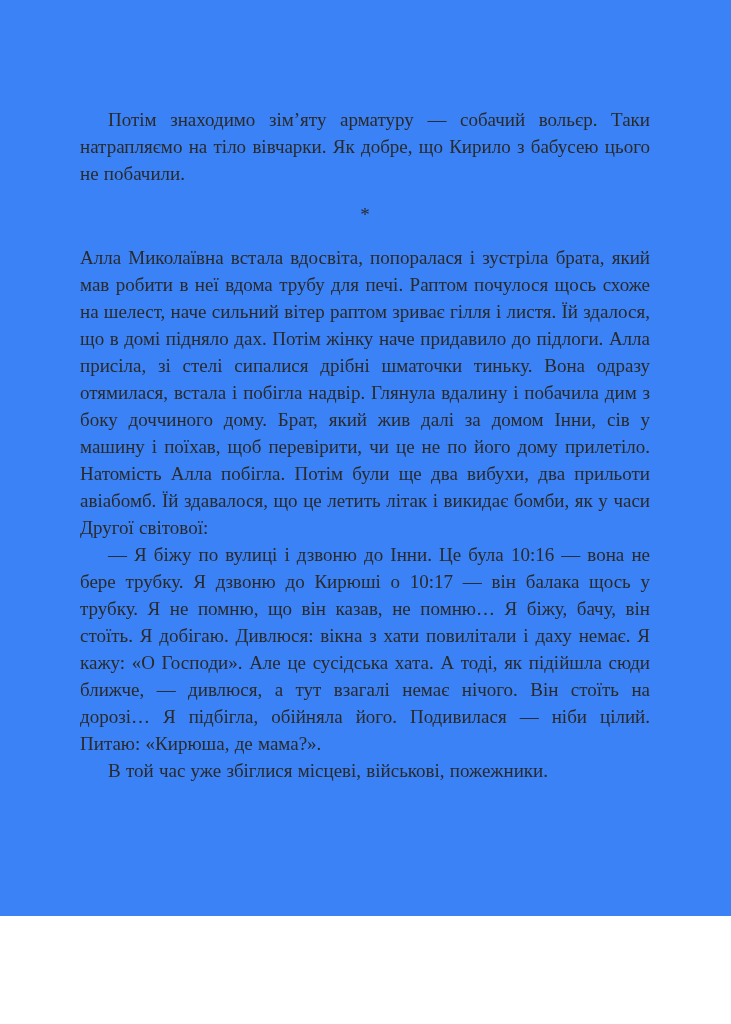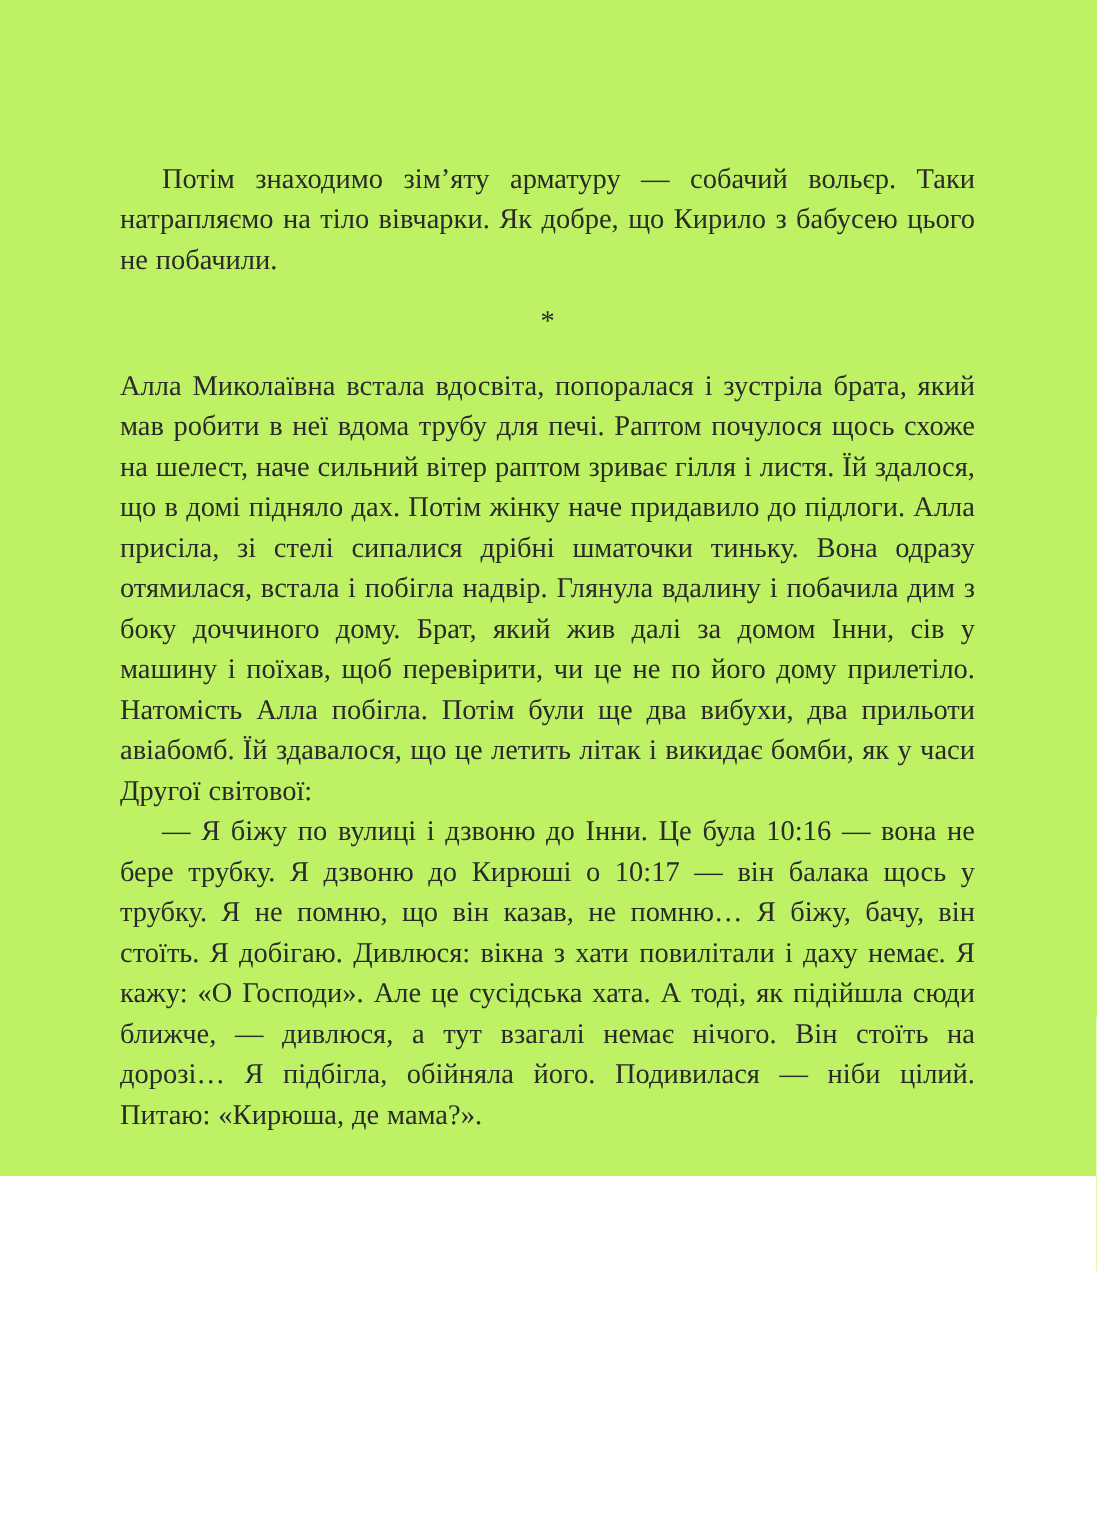--- a/index.html
+++ b/index.html
@@ -3,22 +3,22 @@
 <meta charset="utf-8">
 <style>
   html, body {
     margin: 0;
     padding: 0;
     background: #ffffff;
   }
   .page {
     position: relative;
     width: 731px;
-    height: 784px;
-    background: #bef264;
+    height: 916px;
+    background: #3b82f6;
     font-family: "Liberation Serif", "DejaVu Serif", serif;
     color: #2a2a2a;
     overflow: hidden;
     box-sizing: border-box;
   }
   .content {
     position: absolute;
     top: 106px;
     left: 80px;
     width: 570px;
@@ -57,17 +57,18 @@
 <div class="page">
   <div class="content">
     <p class="para indent">Потім знаходимо зім’яту арматуру — собачий вольєр. Таки натрапляємо на тіло вівчарки. Як добре, що Кирило з бабусею цього не побачили.</p>
 
     <p class="separator">*</p>
 
     <p class="para">Алла Миколаївна встала вдосвіта, попоралася і зустріла брата, який мав робити в неї вдома трубу для печі. Раптом почулося щось схоже на шелест, наче сильний вітер раптом зриває гілля і листя. Їй здалося, що в домі підняло дах. Потім жінку наче придавило до підлоги. Алла присіла, зі стелі сипалися дрібні шматочки тиньку. Вона одразу отямилася, встала і побігла надвір. Глянула вдалину і побачила дим з боку доччиного дому. Брат, який жив далі за домом Інни, сів у машину і поїхав, щоб перевірити, чи це не по його дому прилетіло. Натомість Алла побігла. Потім були ще два вибухи, два прильоти авіабомб. Їй здавалося, що це летить літак і викидає бомби, як у часи Другої світової:</p>
 
     <p class="para indent">— Я біжу по вулиці і дзвоню до Інни. Це була 10:16 — вона не бере трубку. Я дзвоню до Кирюші о 10:17 — він балака щось у трубку. Я не помню, що він казав, не помню… Я біжу, бачу, він стоїть. Я добігаю. Дивлюся: вікна з хати повилітали і даху немає. Я кажу: «О Господи». Але це сусідська хата. А тоді, як підійшла сюди ближче, — дивлюся, а тут взагалі немає нічого. Він стоїть на дорозі… Я підбігла, обійняла його. Подивилася — ніби цілий. Питаю: «Кирюша, де мама?».</p>
 
+    <p class="para indent">В той час уже збіглися місцеві, військові, пожежники.</p>
 
   </div>
 
   <div class="page-number">27</div>
 </div>
 
 </body></html>

